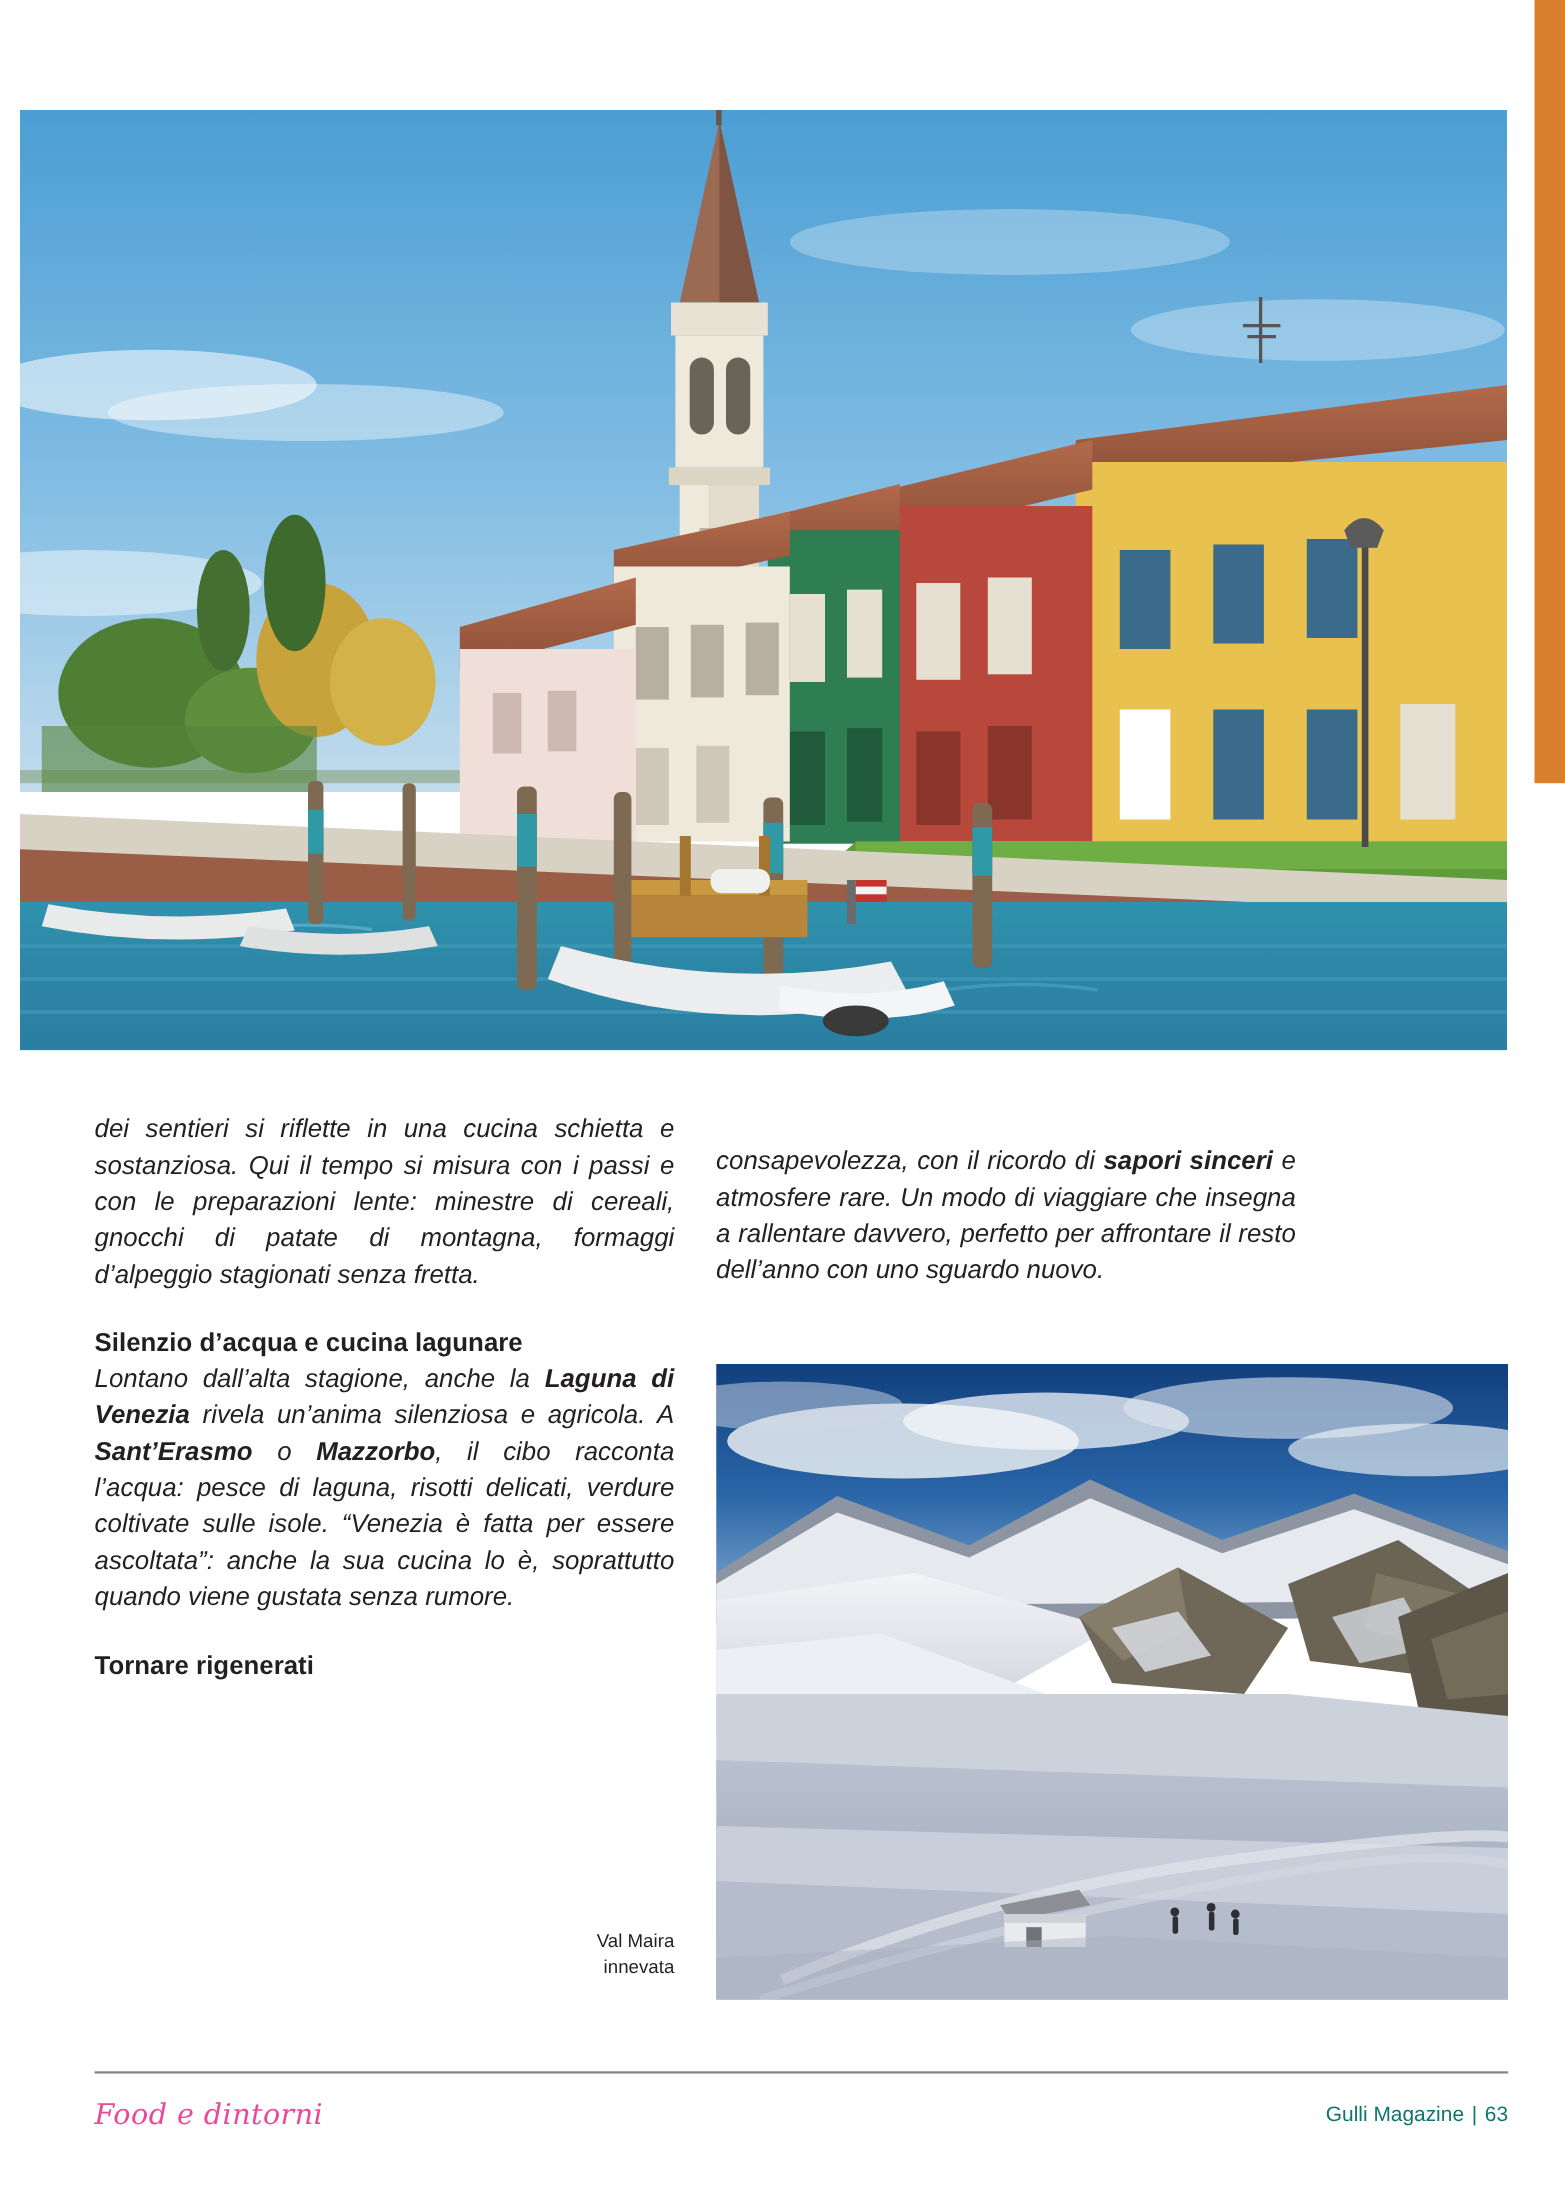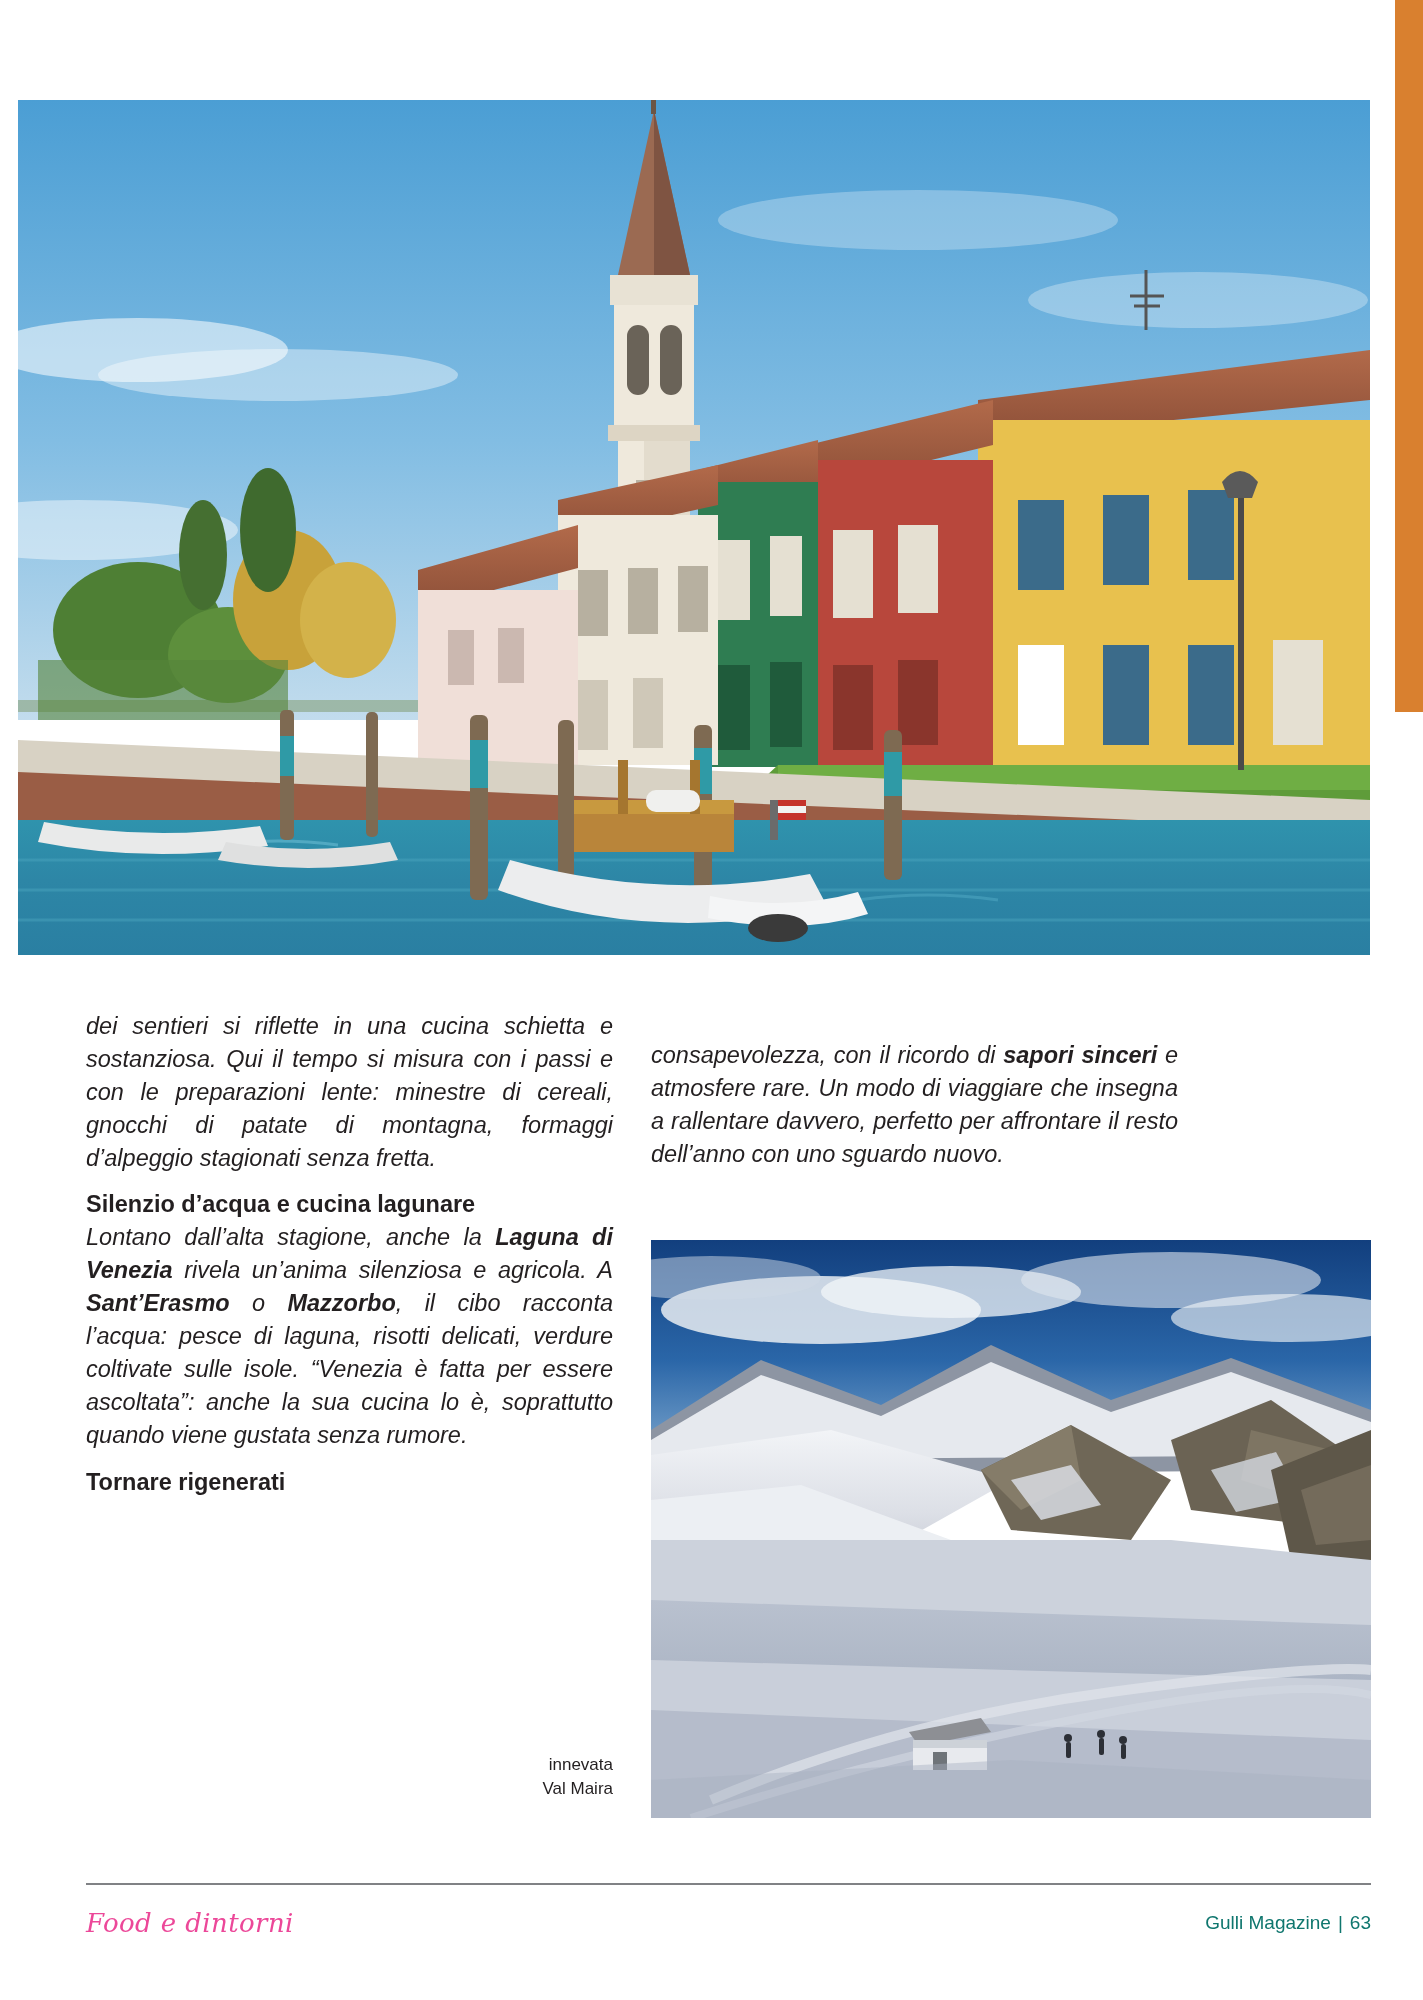--- a/index.html
+++ b/index.html
@@ -48,21 +48,21 @@
   .col-left  { left: 86px;  top: 1010px; }
   .col-right { left: 651px; top: 1010px; width: 527px; margin-top: 29px; }
 
   .col p { margin-bottom: 0; font-style: italic; }
 
   .sec-head {
     font-weight: bold;
     font-size: 23.5px;
     line-height: 1.40;
     text-align: left;
-    margin-top: 14px;
+    margin-top: 30px;
   }
   .sec-head + p { margin-top: 0 !important; }
   b { font-weight: bold; }
 
   
   .caption {
     position: absolute;
     left: 86px;
     top: 1753px;
     width: 527px;
@@ -337,22 +337,22 @@
       <circle cx="450" cy="494" r="4"></circle>
       <rect x="470" y="504" width="5" height="15" rx="2"></rect>
       <circle cx="472" cy="500" r="4"></circle>
     </g>
 
     <polygon points="0,540 360,520 720,540 720,578 0,578" fill="#a9b2c2" opacity="0.45"></polygon>
   </svg>
 </div>
 
 <div class="caption">
+  <div>Val Maira</div>
   <div>innevata</div>
-  <div>Val Maira</div>
 </div>
 
 <div class="footer-rule"></div>
 
 <div class="footer-left">Food e dintorni</div>
 
 <div class="footer-right">
   <span>Gulli Magazine</span><span class="sep">|</span><span>63</span>
 </div>
 

